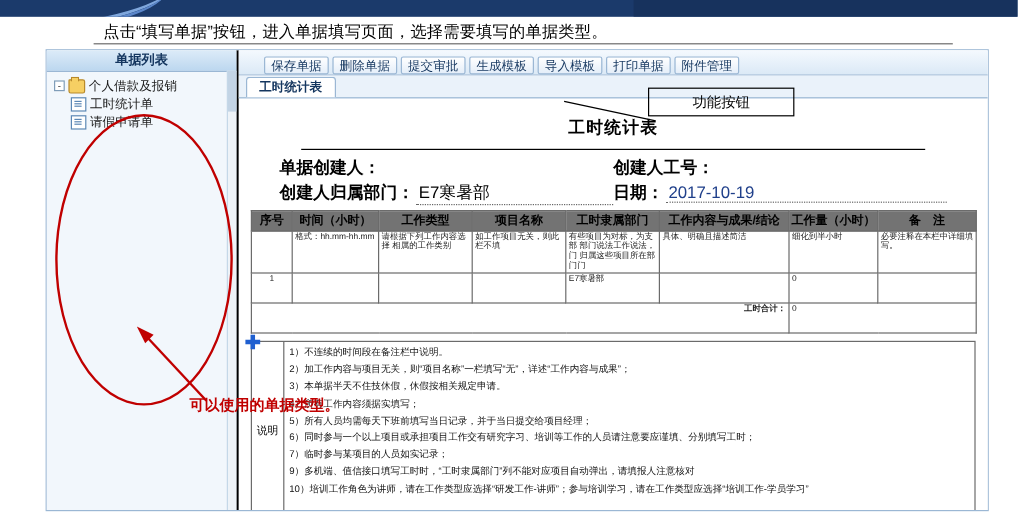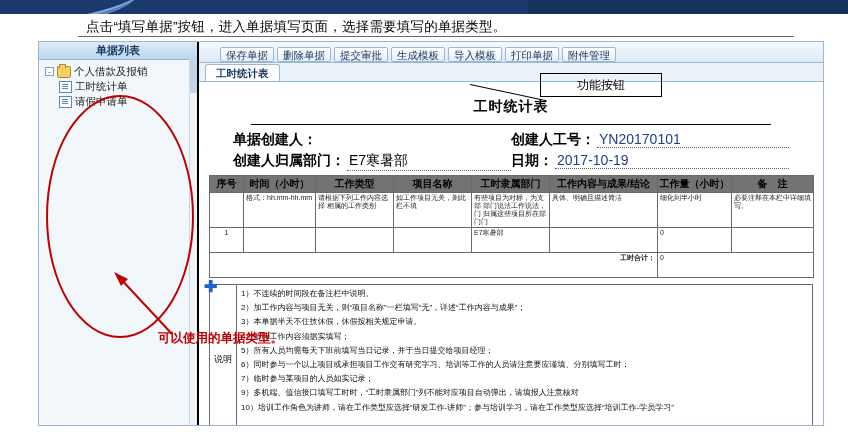--- a/index.html
+++ b/index.html
@@ -444,21 +444,20 @@
 
       <div class="form-title">工时统计表</div>
       <div class="title-rule"></div>
 
       <div class="meta-row">
         <div class="meta-cell">
           <span class="meta-label">单据创建人：</span>
         </div>
         <div class="meta-cell">
           <span class="meta-label">创建人工号：</span>
-          <span class="meta-value blue">YN20170101</span>
         </div>
       </div>
 
       <div class="meta-row">
         <div class="meta-cell">
           <span class="meta-label">创建人归属部门：</span>
           <span class="meta-value">E7寒暑部</span>
         </div>
         <div class="meta-cell">
           <span class="meta-label">日期：</span>

